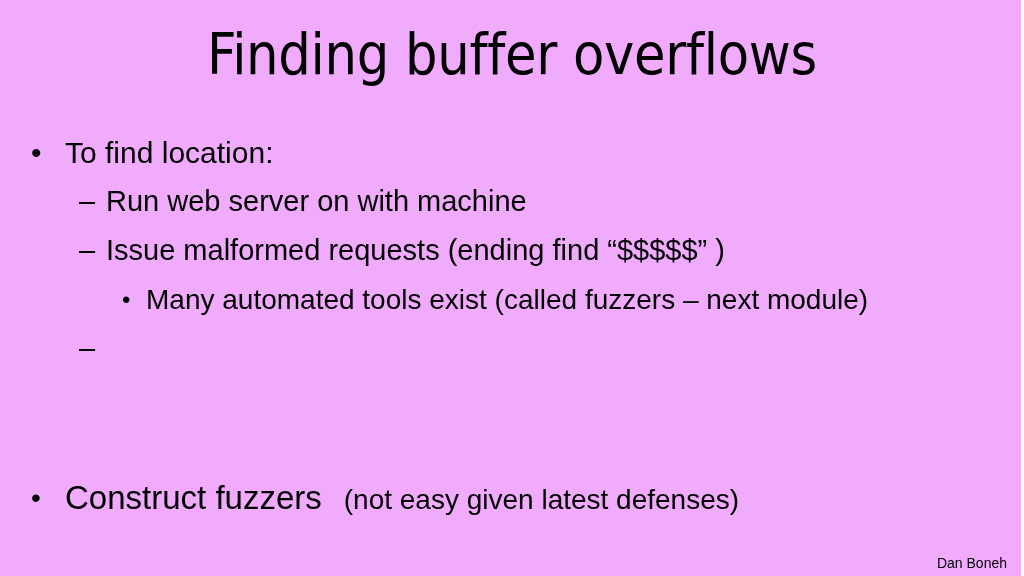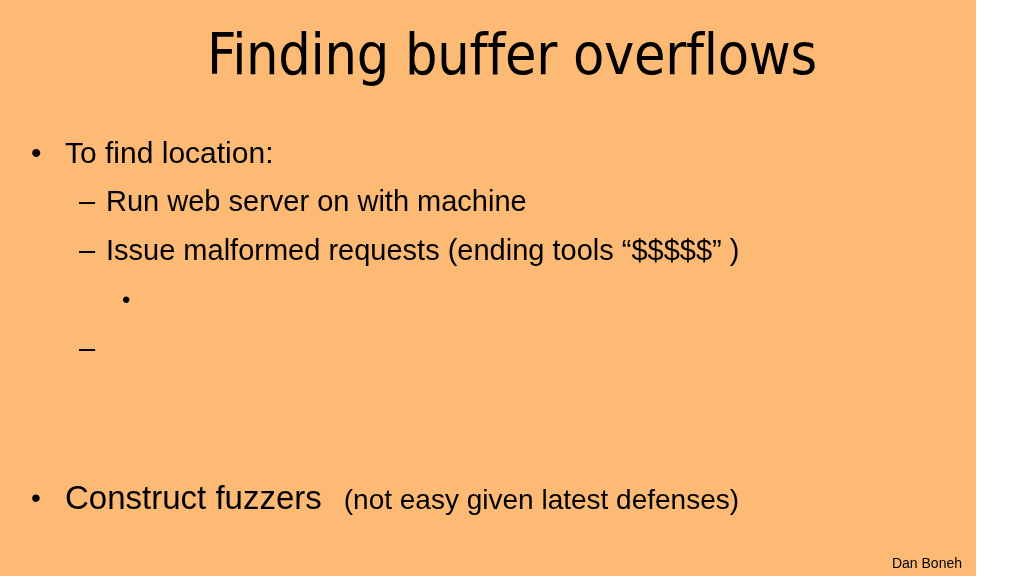--- a/index.html
+++ b/index.html
@@ -13,21 +13,22 @@
     overflow: hidden;
     font-family: "Liberation Sans", sans-serif;
     color: #000000;
     -webkit-font-smoothing: antialiased;
   }
 
   #slide {
     position: relative;
     width: 976px;
     height: 576px;
-    background: #fdba74;
+    background: #f0abfc;
+    padding-left: 45px;
   }
 
   
   .slide-title {
     position: absolute;
     left: 0;
     top: 18px;
     width: 1024px;
     text-align: center;
     font-family: "DejaVu Sans Condensed", "Liberation Sans Narrow", "Liberation Sans", sans-serif;
@@ -148,25 +149,26 @@
       <span>To find location:</span>
     </div>
 
     <div class="line lvl2">
       <span class="mk">–</span>
       <span>Run web server on with machine</span>
     </div>
 
     <div class="line lvl2">
       <span class="mk">–</span>
-      <span>Issue malformed requests (ending tools   “$$$$$” )</span>
+      <span>Issue malformed requests (ending find   “$$$$$” )</span>
     </div>
 
     <div class="line lvl3">
       <span class="mk">•</span>
+      <span>Many automated tools exist  (called  fuzzers – next module)</span>
     </div>
 
     <div class="line lvl2">
       <span class="mk">–</span>
     </div>
 
 
     <div class="spacer"></div>
     <div class="spacer"></div>
 

